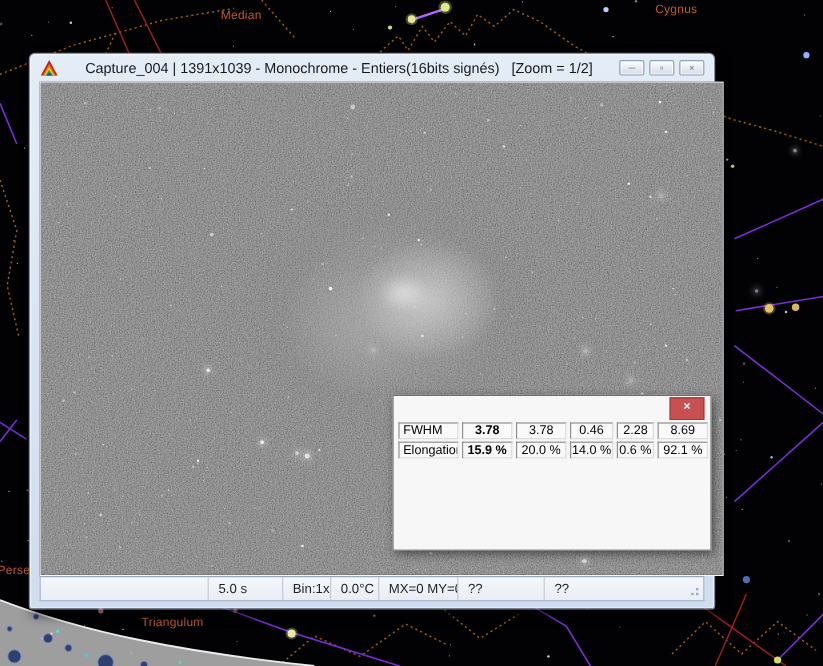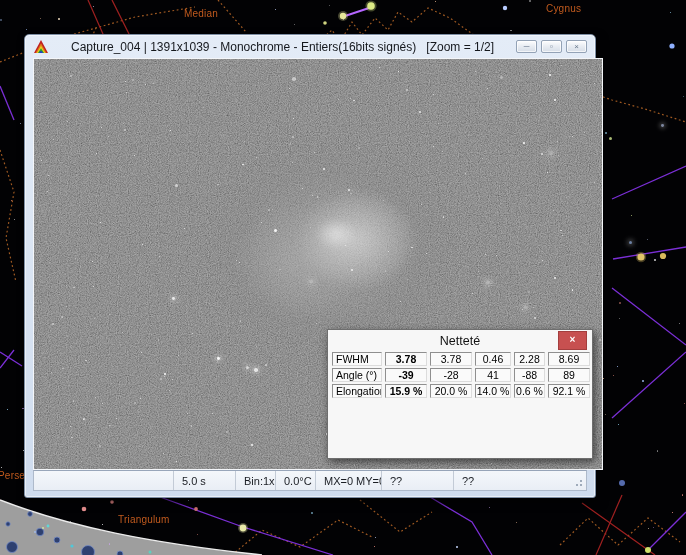--- a/index.html
+++ b/index.html
@@ -9,21 +9,21 @@
   .sky-svg{position:absolute;left:0;top:0;z-index:1;}
   #sky-stars{position:absolute;inset:0;z-index:2;}
   .st{position:absolute;border-radius:50%;}
   .const-label{position:absolute;z-index:3;font-size:10px;letter-spacing:.2px;}
   .lbl-cepheus{left:184px;top:8px;}
   .lbl-cygnus{left:546px;top:3px;}
   .lbl-perseus{left:-2px;top:470px;}
   .lbl-triangulum{left:118px;top:514px;}
 
   
-  .window{position:absolute;left:24px;top:34px;width:572px;height:464px;z-index:10;
+  .window{position:absolute;left:24px;top:44px;width:572px;height:464px;z-index:10;
     background:linear-gradient(#e4ecf7,#cfdcee);border:1px solid #7e8fa5;
     border-radius:5px 5px 3px 3px;padding:0 8px;
     box-shadow:inset 0 0 0 1px rgba(255,255,255,.55), 3px 4px 10px rgba(0,0,0,.65);}
   .titlebar{height:23px;display:flex;align-items:center;}
   .app-icon{width:16px;height:15px;margin-right:4px;flex:0 0 auto;display:block;}
   .title-text{flex:1;text-align:center;font-size:12px;color:#15181d;white-space:pre;
     overflow:hidden;text-overflow:ellipsis;}
   .win-buttons{display:flex;gap:4px;flex:0 0 auto;margin-left:4px;}
   .winbtn{width:21px;height:13px;border:1px solid #93a2b6;border-radius:2px;
     background:linear-gradient(#fefefe,#e9edf3 45%,#d6dde7);color:#68788c;
@@ -629,43 +629,34 @@
       <span class="sb-sec sb-3">0.0°C</span>
       <span class="sb-sec sb-4">MX=0 MY=0</span>
       <span class="sb-sec sb-6">??</span>
       <span class="sb-sec sb-7">??</span>
       <span class="grip"></span>
     </div>
   </div>
 
   <div class="dialog">
     <div class="dlg-titlebar">
-      <span class="dlg-title">Netteté</span>
       <span class="dlg-close">×</span>
     </div>
 
 
 
     <div class="dlg-grid">
       <span class="sunken">FWHM</span>
       <span class="sunken cell bold">3.78</span>
       <span class="sunken cell">3.78</span>
       <span class="sunken cell">0.46</span>
       <span class="sunken cell">2.28</span>
       <span class="sunken cell">8.69</span>
     </div>
     <div class="dlg-grid">
-      <span class="sunken">Angle (°)</span>
-      <span class="sunken cell bold">-39</span>
-      <span class="sunken cell">-28</span>
-      <span class="sunken cell">41</span>
-      <span class="sunken cell">-88</span>
-      <span class="sunken cell">89</span>
-    </div>
-    <div class="dlg-grid">
       <span class="sunken">Elongation</span>
       <span class="sunken cell bold">15.9 %</span>
       <span class="sunken cell">20.0 %</span>
       <span class="sunken cell">14.0 %</span>
       <span class="sunken cell">0.6 %</span>
       <span class="sunken cell">92.1 %</span>
     </div>
 
   </div>
 </div>

